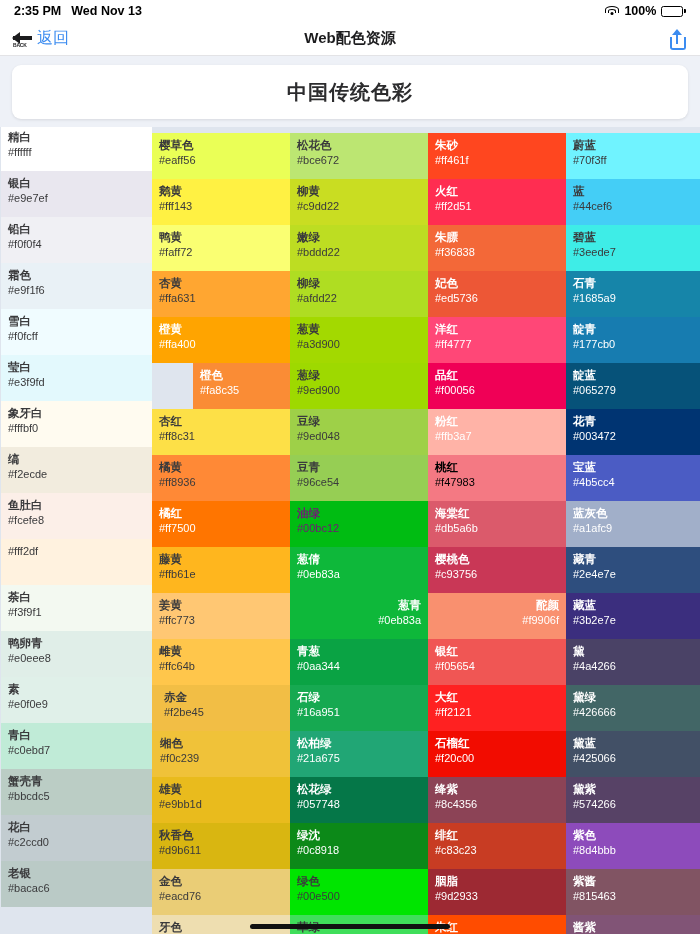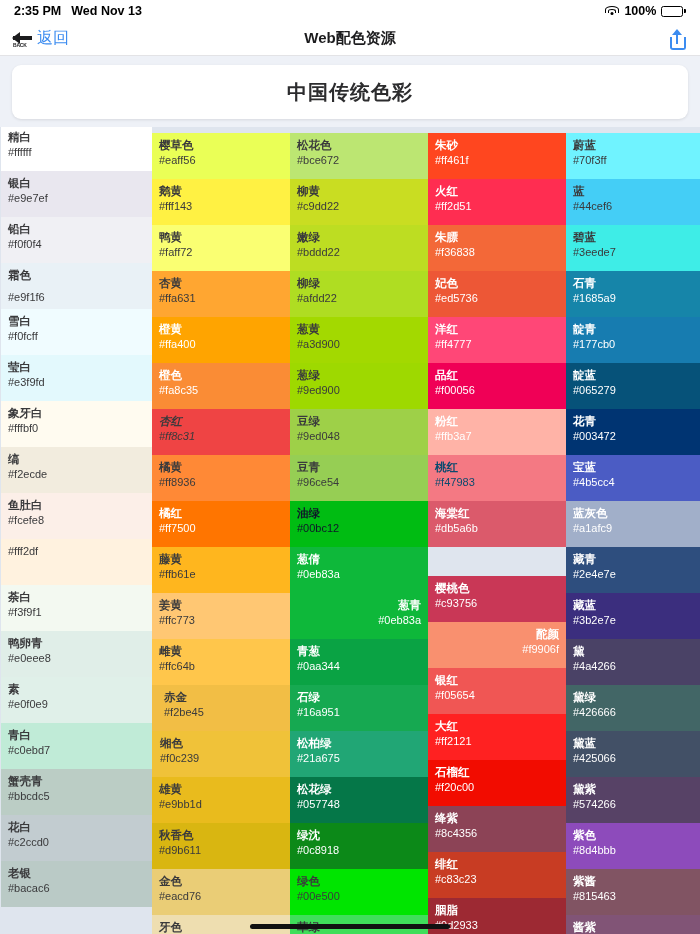--- a/index.html
+++ b/index.html
@@ -136,21 +136,21 @@
         <div class="sw-hex">#ffffff</div>
       </div>
       <div class="swatch" style="background: rgb(233, 231, 239); color: rgb(58, 58, 60);">
         <div class="sw-name">银白</div>
         <div class="sw-hex">#e9e7ef</div>
       </div>
       <div class="swatch" style="background: rgb(240, 240, 244); color: rgb(58, 58, 60);">
         <div class="sw-name">铅白</div>
         <div class="sw-hex">#f0f0f4</div>
       </div>
-      <div class="swatch" style="background: rgb(233, 241, 246); color: rgb(58, 58, 60); gap: 7px;">
+      <div class="swatch" style="background: rgb(233, 241, 246); color: rgb(58, 58, 60);">
         <div class="sw-name">霜色</div>
         <div class="sw-hex">#e9f1f6</div>
       </div>
       <div class="swatch" style="background: rgb(240, 252, 255); color: rgb(58, 58, 60);">
         <div class="sw-name">雪白</div>
         <div class="sw-hex">#f0fcff</div>
       </div>
       <div class="swatch" style="background: rgb(227, 249, 253); color: rgb(58, 58, 60);">
         <div class="sw-name">莹白</div>
         <div class="sw-hex">#e3f9fd</div>
@@ -214,25 +214,25 @@
         <div class="sw-hex">#faff72</div>
       </div>
       <div class="swatch" style="background: rgb(255, 166, 49); color: rgb(58, 58, 60);">
         <div class="sw-name">杏黄</div>
         <div class="sw-hex">#ffa631</div>
       </div>
       <div class="swatch" style="background: rgb(255, 164, 0); color: rgb(255, 255, 255);">
         <div class="sw-name">橙黄</div>
         <div class="sw-hex">#ffa400</div>
       </div>
-      <div class="swatch" style="background: rgb(250, 140, 53); color: rgb(255, 255, 255);">
+      <div class="swatch" style="background: rgb(250, 140, 53); color: rgb(255, 255, 255); margin-left: 41px;">
         <div class="sw-name">橙色</div>
         <div class="sw-hex">#fa8c35</div>
       </div>
-      <div class="swatch" style="background: #ef4444; color: rgb(58, 58, 60); font-style: italic;">
+      <div class="swatch" style="background: #fde047; color: rgb(58, 58, 60);">
         <div class="sw-name">杏红</div>
         <div class="sw-hex">#ff8c31</div>
       </div>
       <div class="swatch" style="background: rgb(255, 137, 54); color: rgb(58, 58, 60);">
         <div class="sw-name">橘黄</div>
         <div class="sw-hex">#ff8936</div>
       </div>
       <div class="swatch" style="background: rgb(255, 117, 0); color: rgb(255, 255, 255);">
         <div class="sw-name">橘红</div>
         <div class="sw-hex">#ff7500</div>
@@ -299,21 +299,21 @@
         <div class="sw-hex">#9ed900</div>
       </div>
       <div class="swatch" style="background: rgb(158, 208, 72); color: rgb(58, 58, 60);">
         <div class="sw-name">豆绿</div>
         <div class="sw-hex">#9ed048</div>
       </div>
       <div class="swatch" style="background: rgb(150, 206, 84); color: rgb(58, 58, 60);">
         <div class="sw-name">豆青</div>
         <div class="sw-hex">#96ce54</div>
       </div>
-      <div class="swatch" style="background: rgb(0, 188, 18); color: #0f172a;">
+      <div class="swatch" style="background: rgb(0, 188, 18); color: #701a75;">
         <div class="sw-name">油绿</div>
         <div class="sw-hex">#00bc12</div>
       </div>
       <div class="swatch" style="background: rgb(14, 184, 58); color: rgb(255, 255, 255);">
         <div class="sw-name">葱倩</div>
         <div class="sw-hex">#0eb83a</div>
       </div>
       <div class="swatch" style="background: rgb(14, 184, 58); color: rgb(255, 255, 255); text-align: right;">
         <div class="sw-name">葱青</div>
         <div class="sw-hex">#0eb83a</div>
@@ -368,29 +368,29 @@
         <div class="sw-hex">#ff4777</div>
       </div>
       <div class="swatch" style="background: rgb(240, 0, 86); color: rgb(255, 255, 255);">
         <div class="sw-name">品红</div>
         <div class="sw-hex">#f00056</div>
       </div>
       <div class="swatch" style="background: rgb(255, 179, 167); color: rgb(255, 255, 255);">
         <div class="sw-name">粉红</div>
         <div class="sw-hex">#ffb3a7</div>
       </div>
-      <div class="swatch" style="background: rgb(244, 121, 131); color: #0c4a6e;">
+      <div class="swatch" style="background: rgb(244, 121, 131); color: #000000;">
         <div class="sw-name">桃红</div>
         <div class="sw-hex">#f47983</div>
       </div>
       <div class="swatch" style="background: rgb(219, 90, 107); color: rgb(255, 255, 255);">
         <div class="sw-name">海棠红</div>
         <div class="sw-hex">#db5a6b</div>
       </div>
-      <div class="swatch" style="background: rgb(201, 55, 86); color: rgb(255, 255, 255); margin-top: 29px;">
+      <div class="swatch" style="background: rgb(201, 55, 86); color: rgb(255, 255, 255);">
         <div class="sw-name">樱桃色</div>
         <div class="sw-hex">#c93756</div>
       </div>
       <div class="swatch" style="background: rgb(249, 144, 111); color: rgb(255, 255, 255); align-items: flex-end;">
         <div class="sw-name">酡颜</div>
         <div class="sw-hex">#f9906f</div>
       </div>
       <div class="swatch" style="background: rgb(240, 86, 84); color: rgb(255, 255, 255);">
         <div class="sw-name">银红</div>
         <div class="sw-hex">#f05654</div>

